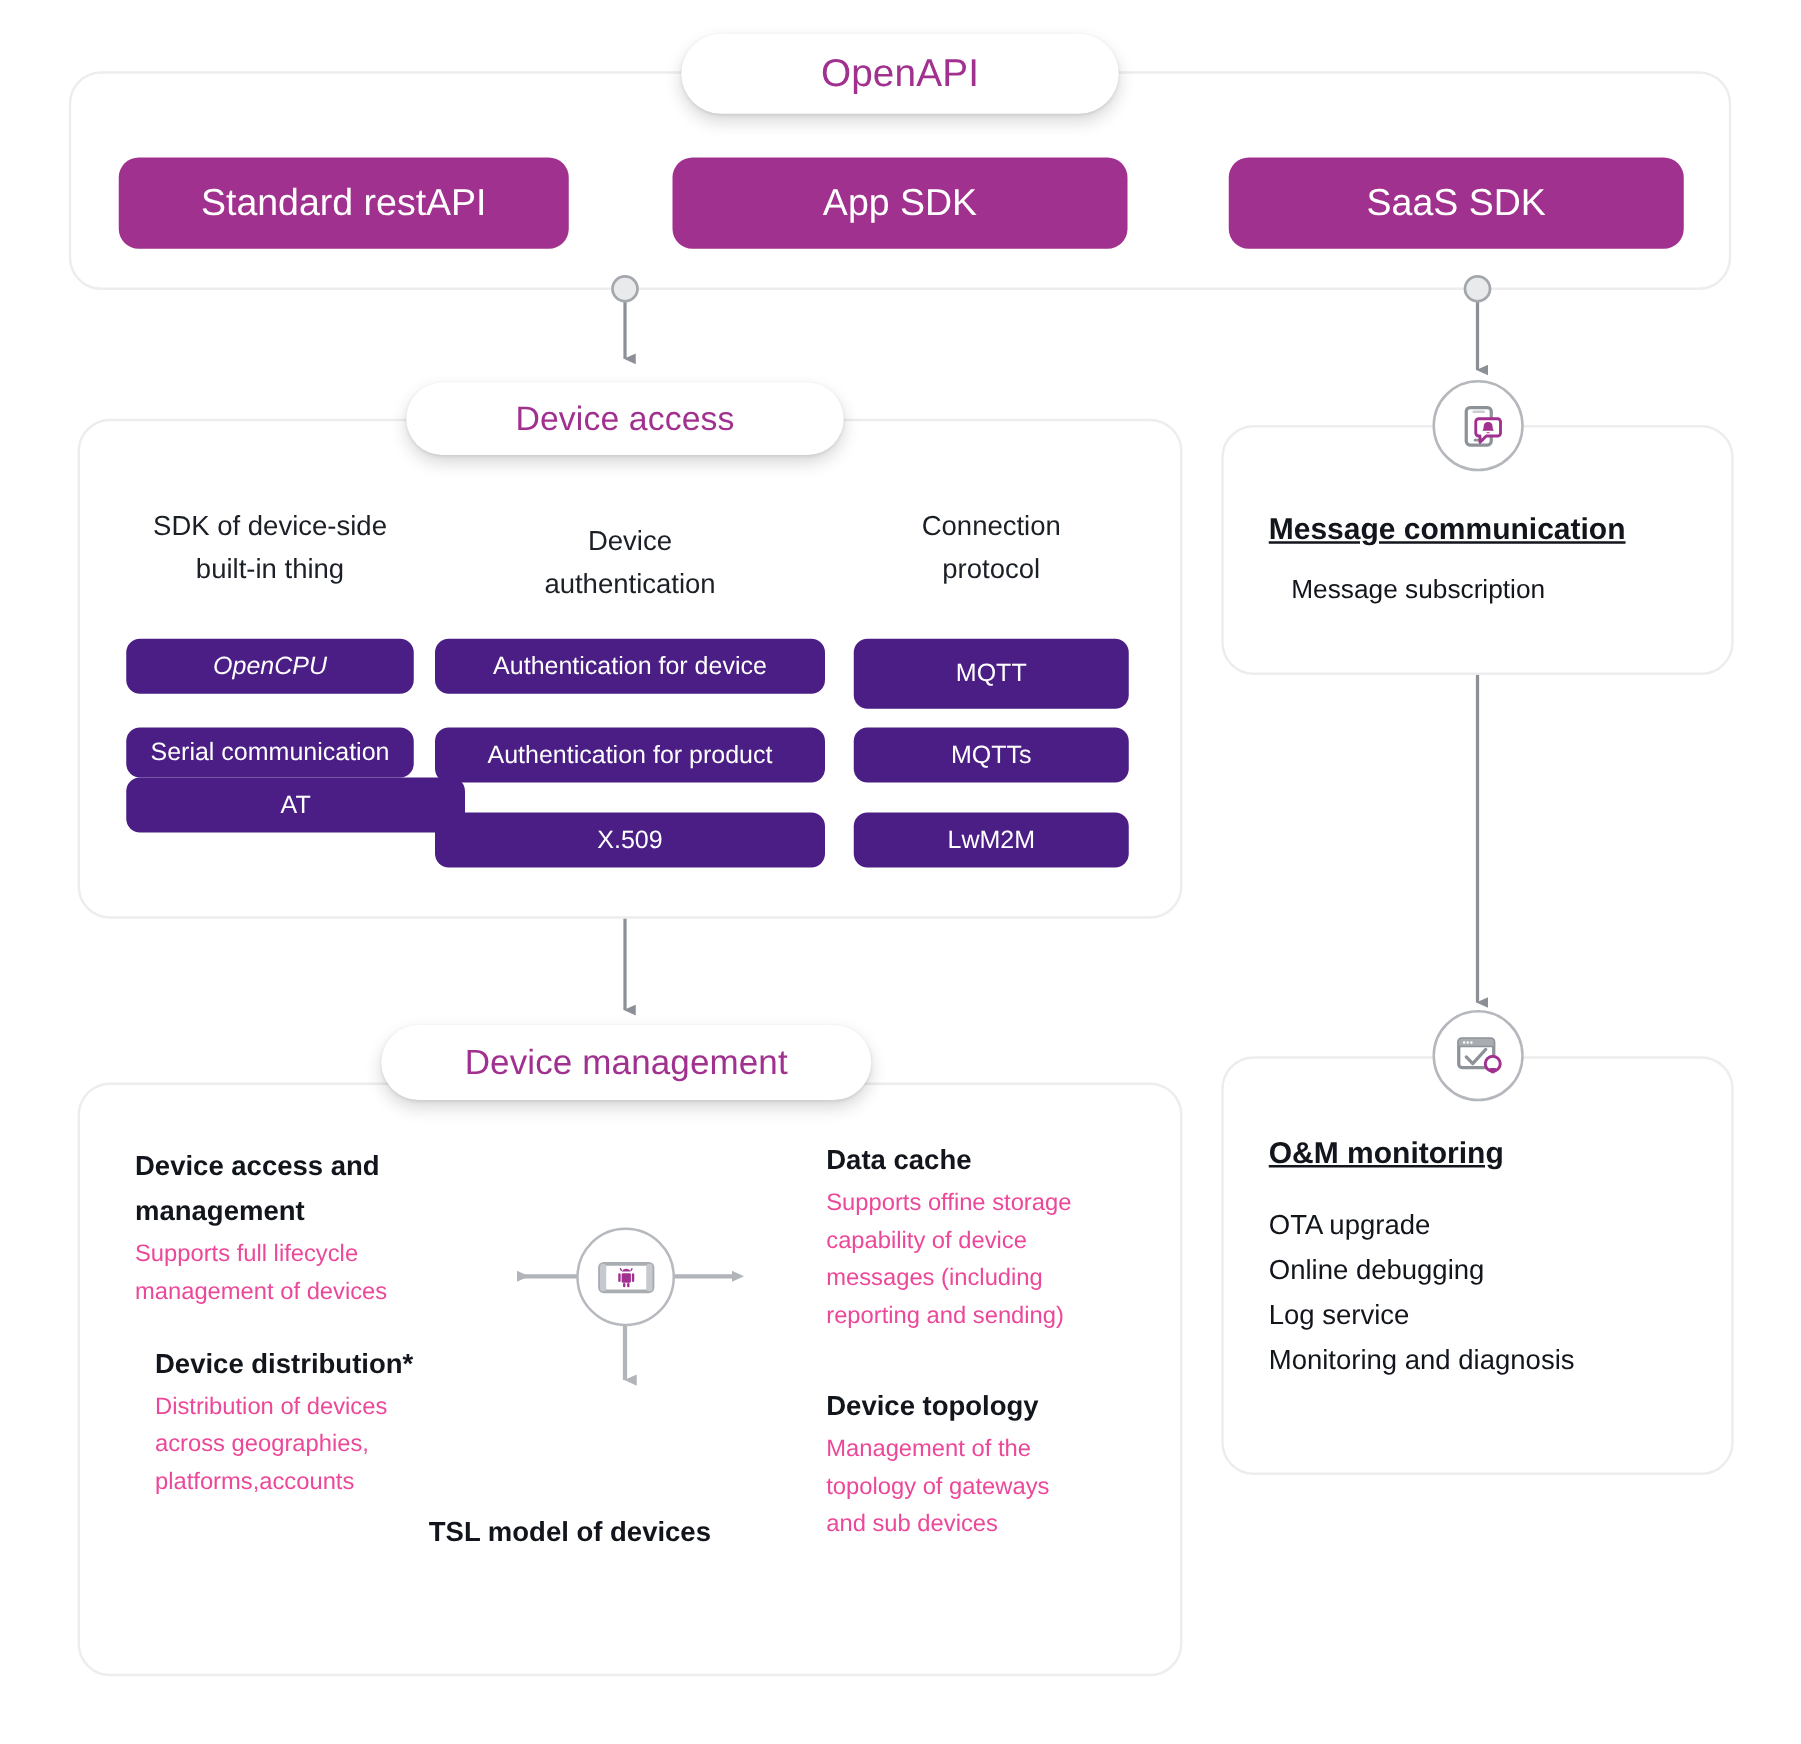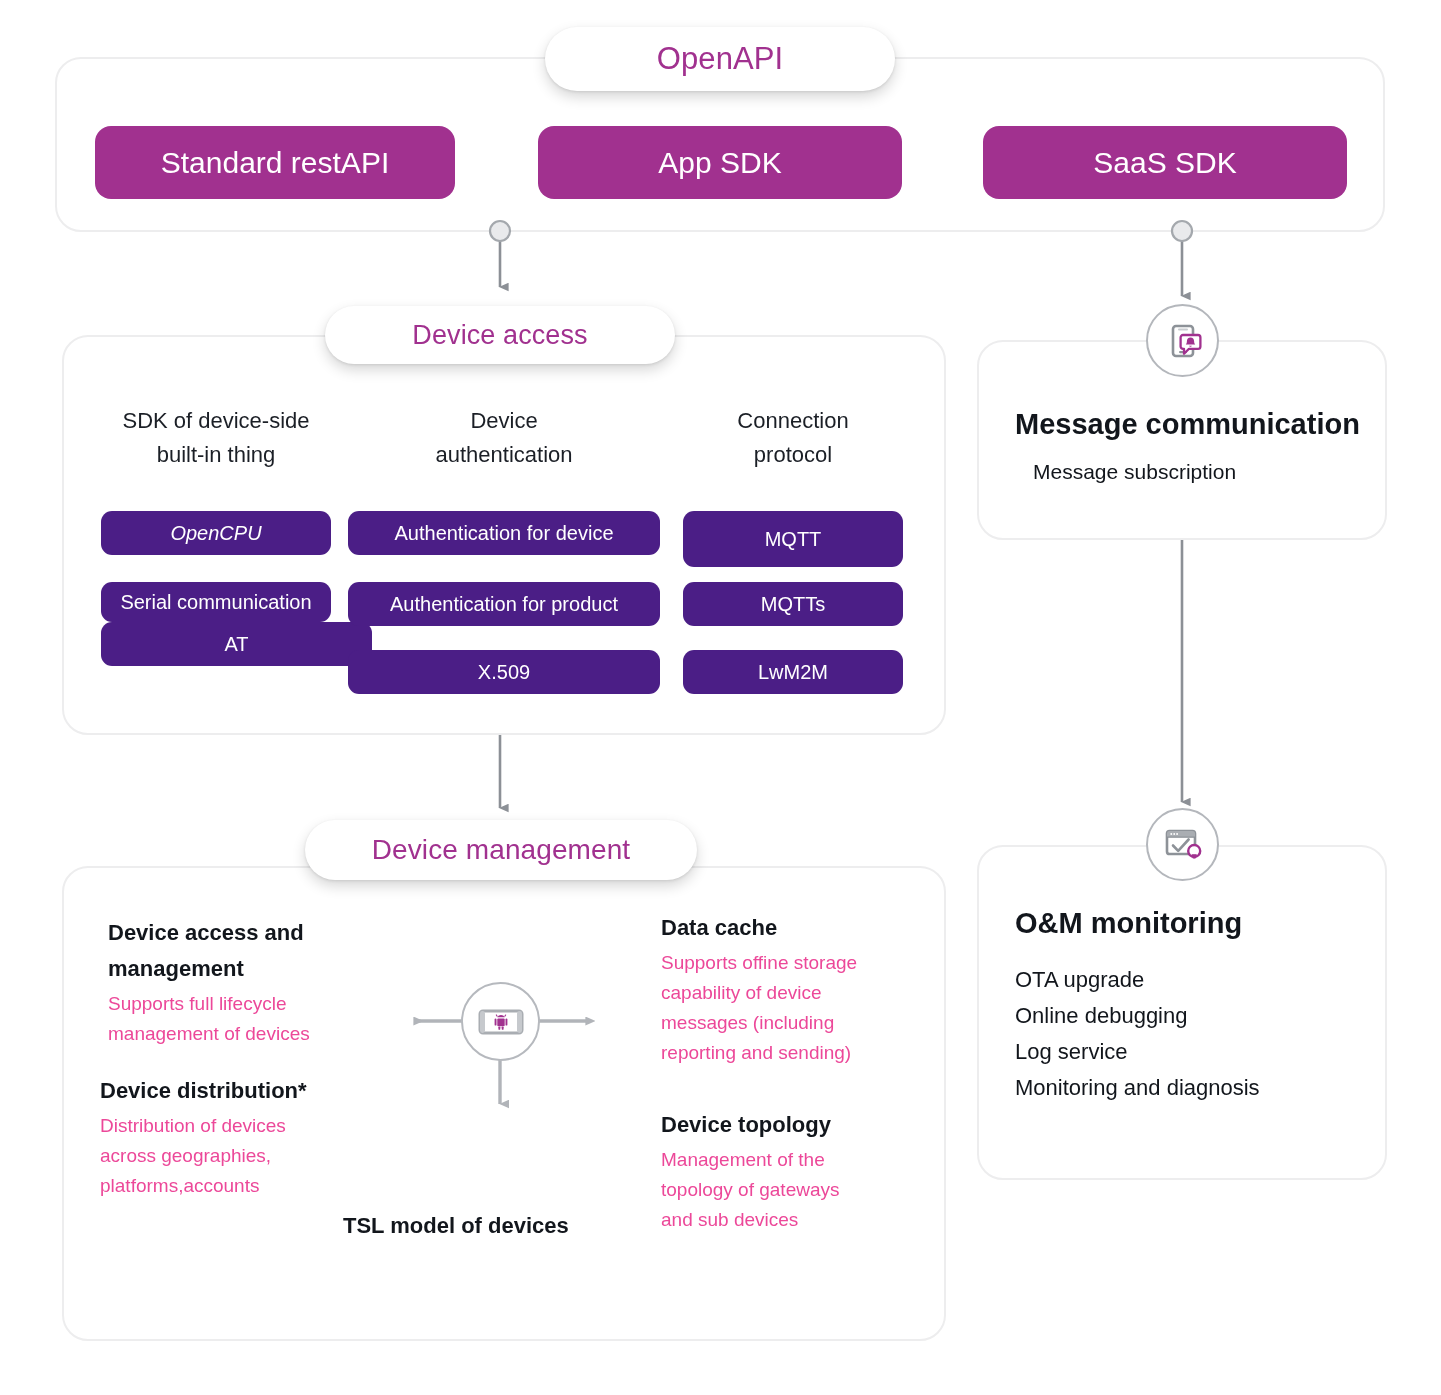--- a/index.html
+++ b/index.html
@@ -84,23 +84,24 @@
   
   .blk { position: absolute; z-index: 3; }
   .blk-title {
     color: #12161c;
     font-size: 22px;
     font-weight: 700;
     line-height: 36px;
     margin: 0 0 2px 0;
   }
   .blk-title.lg {
-    font-size: 29px;
+    font-size: 24px;
     font-weight: 700;
     line-height: 38px;
+    text-decoration: underline;
   }
   .blk-desc {
     color: #ec4899;
     font-size: 19px;
     line-height: 30px;
     margin: 0;
   }
   .blk-item {
     color: #12161c;
     font-size: 22px;
@@ -193,21 +194,21 @@
   <div class="panel" style="left:62px; top:335px; width:884px; height:400px;"></div>
 
   <div class="pill-header" style="left:325px; top:306px; width:350px; height:58px; font-size:27px;">
     <span>Device access</span>
   </div>
 
   <div class="col-caption" style="left:100px; top:404px; width:232px;">
     <div>SDK of device-side</div>
     <div>built-in thing</div>
   </div>
-  <div class="col-caption" style="left:348px; top:404px; width:312px;">
+  <div class="col-caption" style="left:348px; top:416px; width:312px;">
     <div>Device</div>
     <div>authentication</div>
   </div>
   <div class="col-caption" style="left:683px; top:404px; width:220px;">
     <div>Connection</div>
     <div>protocol</div>
   </div>
 
   <div class="pill-purple" style="left:101px; top:511px; width:230px; height:44px;font-style:italic;">
     <span>OpenCPU</span>
@@ -279,21 +280,21 @@
         <rect x="30.7" y="12.3" width="1.1" height="2.6" rx="0.55" transform="rotate(32 31.2 13.6)"></rect>
       </g>
     </svg>
   </div>
 
   <div class="blk" style="left:108px; top:915px; width:232px;">
     <p class="blk-title">Device access and management</p>
     <p class="blk-desc">Supports full lifecycle management of devices</p>
   </div>
 
-  <div class="blk" style="left:100px; top:1073px; width:225px;">
+  <div class="blk" style="left:124px; top:1073px; width:225px;">
     <p class="blk-title">Device distribution*</p>
     <p class="blk-desc">Distribution of devices across geographies, platforms,accounts</p>
   </div>
 
   <div class="blk" style="left:661px; top:910px; width:222px;">
     <p class="blk-title">Data cache</p>
     <p class="blk-desc">Supports offine storage capability of device messages (including reporting and sending)</p>
   </div>
 
   <div class="blk" style="left:661px; top:1107px; width:210px;">

